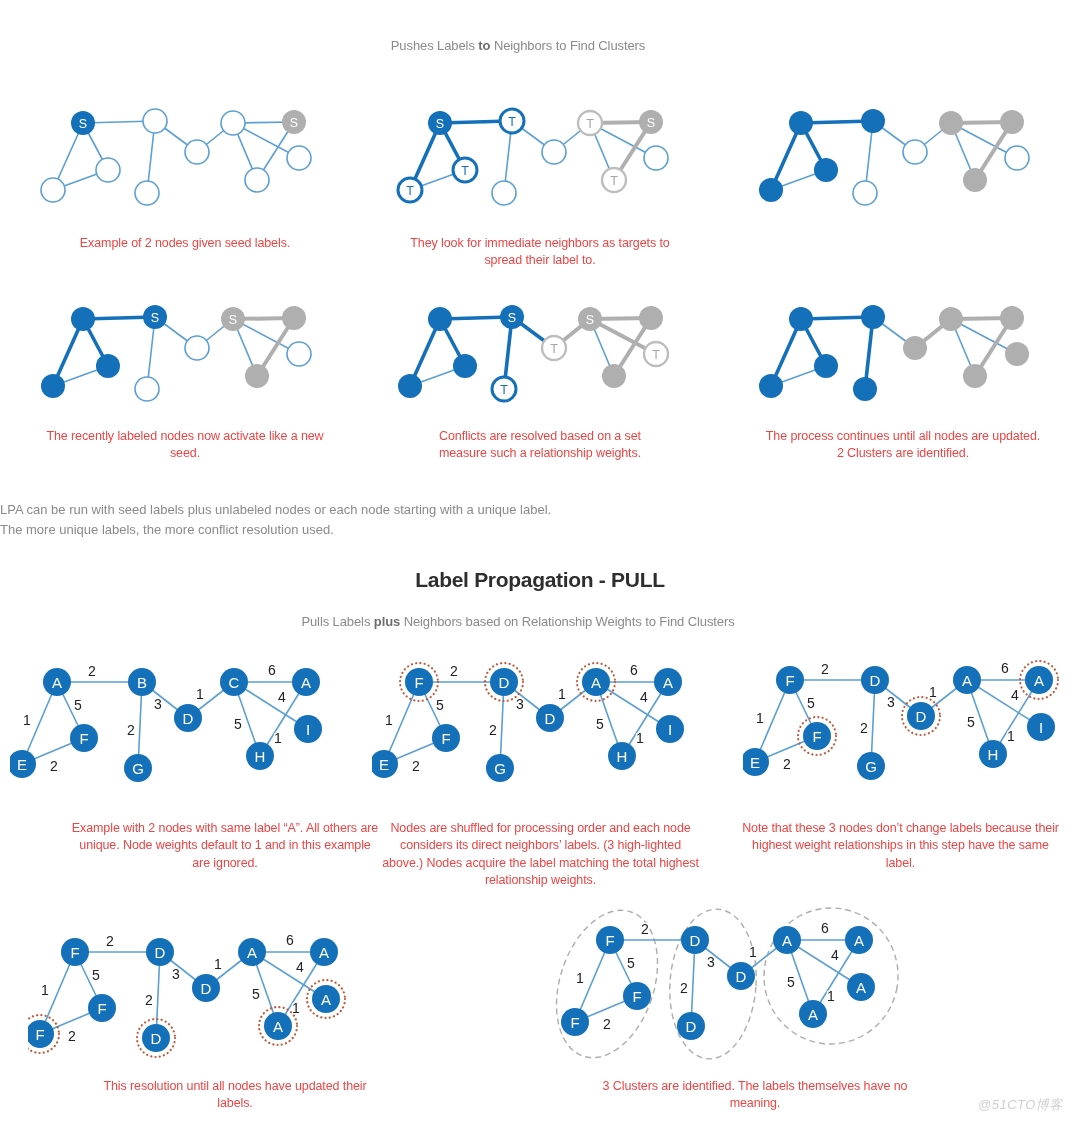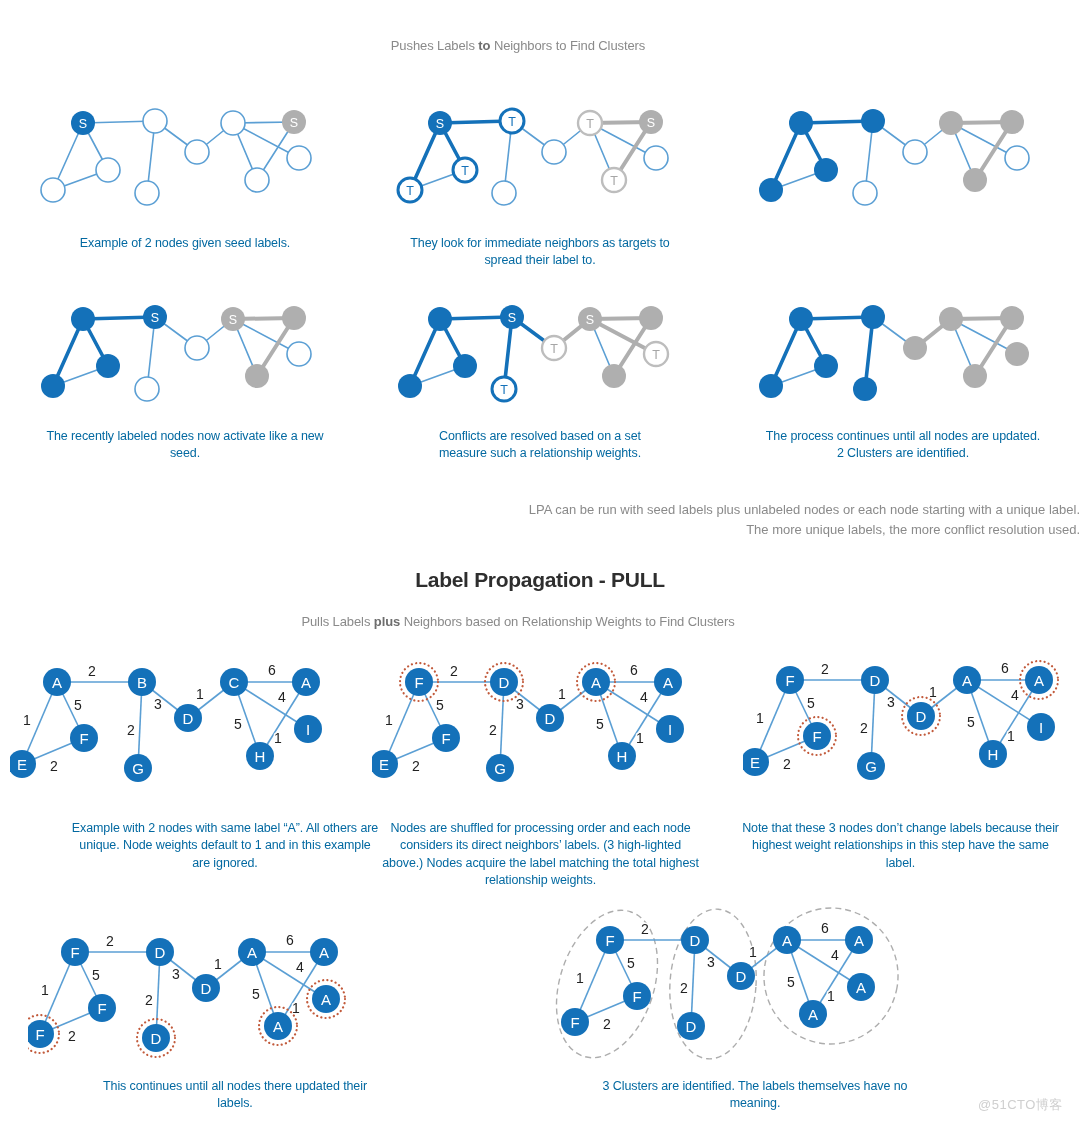--- a/index.html
+++ b/index.html
@@ -4,26 +4,26 @@
 <style>
   html,body{margin:0;padding:0;background:#fff;}
   .page{position:relative;width:1080px;height:1128px;background:#fff;overflow:hidden;
         font-family:"Liberation Sans",sans-serif;}
   .sec-title{position:absolute;left:0;width:1080px;text-align:center;
              font-size:21px;font-weight:700;color:#2e2e2e;letter-spacing:-0.3px;}
   .sec-sub{position:absolute;left:0;width:1036px;text-align:center;
            font-size:13px;color:#8a8a8a;letter-spacing:-0.1px;}
   .sec-sub b{color:#6e6e6e;}
   .cap{position:absolute;text-align:center;font-size:12.5px;line-height:1.38;
-       color:#0369a1;letter-spacing:-0.1px;}
-  .note{position:absolute;left:0;width:1080px;text-align:right;font-size:13px;
+       color:#ef4444;letter-spacing:-0.1px;}
+  .note{position:absolute;left:0;width:1080px;text-align:left;font-size:13px;
         line-height:1.55;color:#8a8a8a;}
   svg{position:absolute;display:block;}
   .watermark{position:absolute;left:978px;top:1096px;font-size:13px;color:#cfcfcf;
-             letter-spacing:0.5px;}
+             letter-spacing:0.5px;font-style:italic;}
 </style>
 </head>
 <body>
 
 <div class="page">
 
   <div class="sec-sub" style="top:38px"><span>Pushes Labels </span><b>to</b><span> Neighbors to Find Clusters</span></div>
 
   <svg viewBox="0 0 330 135" width="330" height="135" style="left:20px;top:92px">
       <line x1="63" y1="31" x2="135" y2="29" stroke="#5B9FD4" stroke-width="1.6" stroke-linecap="round"></line>
@@ -658,17 +658,17 @@
           <circle cx="250" cy="104" r="14" fill="#1471B9"></circle>
           <text x="250" y="104.5" fill="#fff" font-size="15" text-anchor="middle" dominant-baseline="central" font-family="&quot;Liberation Sans&quot;, sans-serif">A</text>
         </g>
         <g>
           <circle cx="298" cy="77" r="14" fill="#1471B9"></circle>
           <text x="298" y="77.5" fill="#fff" font-size="15" text-anchor="middle" dominant-baseline="central" font-family="&quot;Liberation Sans&quot;, sans-serif">A</text>
         </g>
       </g>
     </svg>
 
-  <div class="cap" style="left:85px;top:1078px;width:300px">This continues until all nodes there updated their labels.</div>
+  <div class="cap" style="left:85px;top:1078px;width:300px">This resolution until all nodes have updated their labels.</div>
   <div class="cap" style="left:595px;top:1078px;width:320px">3 Clusters are identified. The labels themselves have no meaning.</div>
 
   <div class="watermark">@51CTO博客</div>
 </div>
 
 </body></html>

